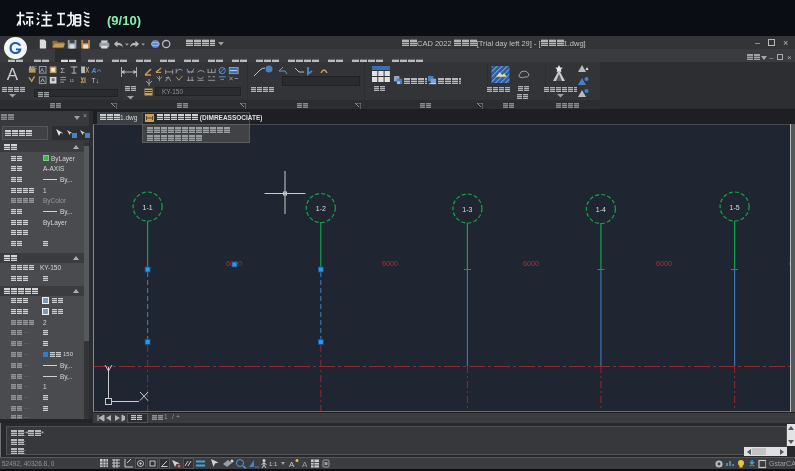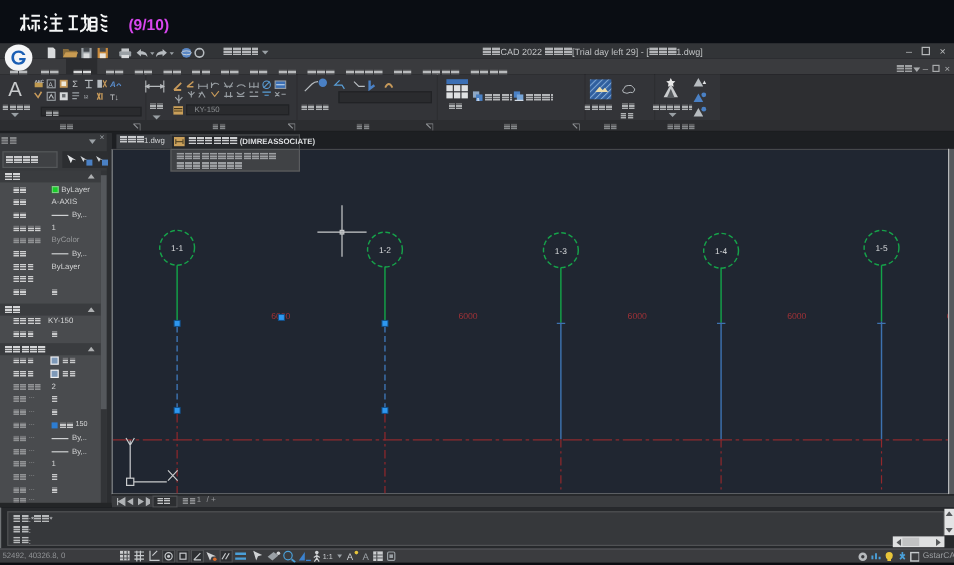--- a/index.html
+++ b/index.html
@@ -25,21 +25,21 @@
       </g>
 
   <g transform="translate(34,0)">
         <path d="M0.5 3 H7 M3.5 3 V12 M0.5 12 H7 M9 4.5 H14.5 M12 1.5 V8 M12.5 8 C12.5 11,11 13,8.5 13.5 M14.5 4.5 V11.5 L13 13"></path>
       </g>
 
   <g transform="translate(48,0)">
         <path d="M1.5 4 H6 M1.5 4 V13 M6 4 V13 M1.5 7 H6 M1.5 10 H6 M1.5 13 H6 M9 1.5 C10 3,12 3.5,13.5 3 M9.5 5 C10.5 6,12 6.5,13.5 6 M9 8.5 C10 10,12 10.5,13.5 10 M9.5 11.5 C10.5 13,12 13.5,13.5 13"></path>
       </g>
 </svg>
-<div class="a" style="left:107px;top:13px;color:#d946ef;font-size:13px;font-weight:bold">(9/10)</div>
+<div class="a" style="left:107px;top:13px;color:#86efac;font-size:13px;font-weight:bold">(9/10)</div>
 
 <div class="a" style="left:0;top:36px;width:795px;height:13px;background:#323437"></div>
 
 <div class="a" style="left:0;top:49px;width:795px;height:13px;background:#3a3b3e"></div>
 
 <div class="a" style="left:4px;top:37px;width:23px;height:22px;border-radius:50%;background:#f5f6f7"></div>
 <svg class="a" style="left:8px;top:41px" width="15" height="14" viewBox="0 0 15 14">
  <path d="M7.5 1 C3.9 1 1.5 3.5 1.5 7 C1.5 10.5 3.9 13 7.5 13 C11 13 13.3 10.8 13.5 7.4 L8 7.4 L8 9.3 L10.7 9.3 C10.2 10.4 9 11 7.5 11 C5.2 11 3.7 9.4 3.7 7 C3.7 4.6 5.2 3 7.5 3 C9 3 10.2 3.7 10.8 4.8 L13.2 4.8 C12.4 2.5 10.2 1 7.5 1 Z" fill="#1b5fb4"></path>
 </svg>
 

